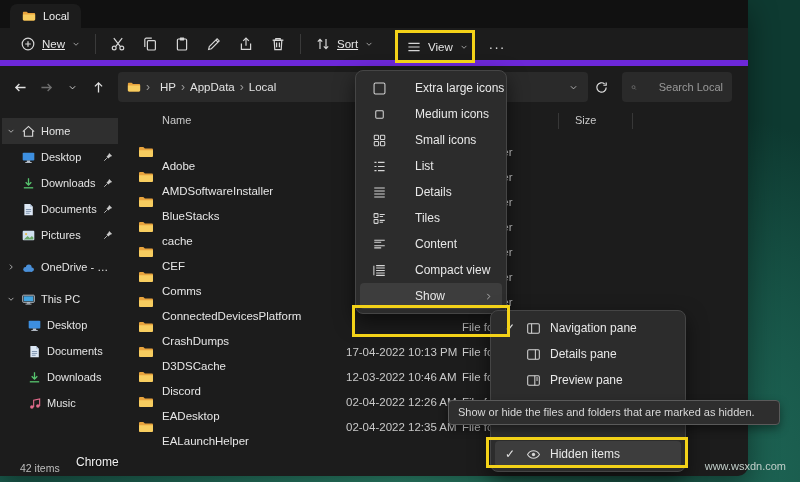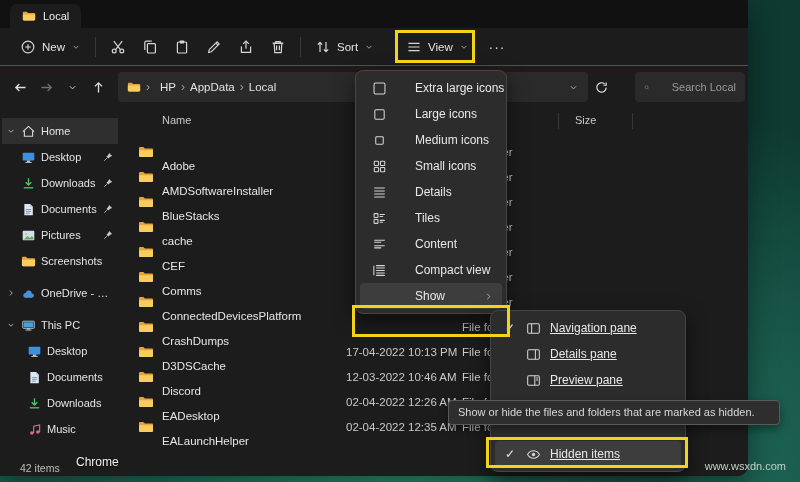--- a/index.html
+++ b/index.html
@@ -16,21 +16,21 @@
     background:#1c1c1c; border-radius:0 0 10px 0;
     box-shadow:0 10px 30px rgba(0,0,0,.45); overflow:hidden; z-index:1; }
 
   .titlebar { position:absolute; top:0; left:0; right:0; height:28px; background:#111;
     display:flex; align-items:center; padding-left:10px; }
   .tab { display:flex; align-items:center; gap:7px; height:24px; margin-top:4px; padding:0 12px;
     background:#1c1c1c; border-radius:7px 7px 0 0; font-size:11px; color:#eee; }
   .tab .ic { width:14px; height:14px; }
 
   .toolbar { position:absolute; top:28px; left:0; right:0; height:38px;
-    display:flex; align-items:center; padding-left:12px; border-bottom:1px solid #6d28d9; background:#1c1c1c; }
+    display:flex; align-items:center; padding-left:12px; border-bottom:6px solid #6d28d9; background:#1c1c1c;text-decoration:underline; }
   .tb-btn { display:flex; align-items:center; gap:6px; background:none; border:none; color:#e4e4e4;
     font-size:11.5px; height:30px; padding:0 8px; border-radius:4px; font-family:inherit; }
   .tb-btn .ic { width:16px; height:16px; color:#d6d6d6; }
   .tb-btn .chev { width:10px; height:10px; color:#b8b8b8; }
   .tb-ic { width:32px; height:30px; display:flex; align-items:center; justify-content:center;
     background:none; border:none; color:#d6d6d6; border-radius:4px; }
   .tb-ic .ic { width:16px; height:16px; }
   .tb-sep { width:1px; height:20px; background:#3a3a3a; margin:0 6px; }
   .tb-btn.view { position:absolute; left:398px; top:4px; }
   .tb-more { position:absolute; left:482px; top:4px; width:30px; height:30px; background:none; border:none;
@@ -42,21 +42,21 @@
     display:flex; align-items:center; justify-content:center; border-radius:4px; }
   .nav-btn .ic { width:15px; height:15px; }
   .nav-btn.small .ic { width:11px; height:11px; }
   .nav-btn.dis { color:#6f6f6f; }
   .address-box { margin-left:6px; width:470px; height:30px; background:#2a2a2a; border-radius:4px;
     display:flex; align-items:center; padding:0 9px; gap:5px; font-size:11.5px; }
   .address-box .ab-folder { width:14px; height:14px; }
   .crumb { padding:0 5px; color:#e2e2e2; }
   .crumb-sep { color:#9a9a9a; font-size:12px; }
   .ab-chev { margin-left:auto; width:11px; height:11px; color:#bdbdbd; }
-  .search-box { margin-left:auto; margin-right:3px; width:110px; height:30px; background:#2a2a2a;
+  .search-box { margin-left:auto; margin-right:16px; width:110px; height:30px; background:#2a2a2a;
     border-radius:4px; display:flex; align-items:center; padding:0 9px; gap:22px; }
   .search-box .ic { width:13px; height:13px; color:#9a9a9a; }
   .search-ph { font-size:11px; color:#9a9a9a; white-space:nowrap; }
 
   
   .sidebar { position:absolute; top:108px; left:0; width:120px; bottom:16px; padding-top:10px; overflow:hidden; }
   .sb-item { height:26px; display:flex; align-items:center; gap:5px; padding:0 4px; margin:0 2px;
     border-radius:0; font-size:11px; color:#e4e4e4; }
   .sb-item.gap { margin-top:6px; }
   .sb-item.sel { background:#2f2f2f; }
@@ -92,21 +92,21 @@
     margin:0 4px; border-radius:4px; font-size:12px; color:#e8e8e8; }
   .menu-item.hot { background:#3d3d3d; }
   .mi-ic { width:15px; height:15px; color:#d6d6d6; flex:none; }
   .mi-label { flex:1; white-space:nowrap; }
   .mi-sub { width:11px; height:11px; color:#bbb; flex:none; }
   .sub-item { height:26px; display:flex; align-items:center; gap:9px; padding:0 10px;
     margin:0 4px; border-radius:4px; font-size:12px; color:#e8e8e8; }
   .sub-item.hot { background:#3d3d3d; }
   .si-check { width:12px; font-size:12px; color:#e0e0e0; flex:none; }
   .si-ic { width:15px; height:15px; color:#d6d6d6; flex:none; }
-  .si-label { white-space:nowrap;text-decoration:underline; }
+  .si-label { white-space:nowrap; }
   .sm-spacer { height:22px; }
 
   .tooltip { position:absolute; left:448px; top:400px; width:332px; background:#2e2e2e;
     border:1px solid #5a5a5a; border-radius:4px; padding:5px 9px; font-size:11px; color:#d8d8d8;
     line-height:13px; box-shadow:0 4px 10px rgba(0,0,0,.4); z-index:40; }
 
   .yframe { position:absolute; border:3px solid #f3d218; z-index:50; pointer-events:none; }
   #yf-view   { left:395px; top:30px;  width:80px;  height:33px; }
   #yf-show   { left:352px; top:305px; width:158px; height:32px; }
   #yf-hidden { left:486px; top:437px; width:202px; height:31px; }
@@ -487,30 +487,20 @@
           <use href="#i-chev-d"></use>
         </svg>
     <svg class="ic sb-ic">
           <use href="#i-pic"></use>
         </svg>
     <span class="sb-label">Pictures</span>
     <svg class="ic sb-pin">
           <use href="#i-pin"></use>
         </svg>
   </div>
-      <div class="sb-item">
-    <svg class="ic sb-chev" style="visibility: hidden;">
-          <use href="#i-chev-d"></use>
-        </svg>
-    <svg class="ic sb-ic">
-          <use href="#i-folder"></use>
-        </svg>
-    <span class="sb-label">Screenshots</span>
-
-  </div>
       <div class="sb-item gap">
     <svg class="ic sb-chev">
           <use href="#i-chev-r"></use>
         </svg>
     <svg class="ic sb-ic">
           <use href="#i-cloud"></use>
         </svg>
     <span class="sb-label">OneDrive - Perso</span>
 
   </div>
@@ -682,41 +672,41 @@
     <svg class="ic mi-ic">
         <use href="#i-xl"></use>
       </svg>
     <span class="mi-label">Extra large icons</span>
     <svg class="ic mi-sub" style="visibility: hidden;">
         <use href="#i-chev-r"></use>
       </svg>
   </div>
     <div class="menu-item">
     <svg class="ic mi-ic">
-        <use href="#i-lg"></use>
-      </svg>
-    <span class="mi-label">Large icons</span>
-    <svg class="ic mi-sub" style="visibility: hidden;">
-        <use href="#i-chev-r"></use>
-      </svg>
-  </div>
-    <div class="menu-item">
-    <svg class="ic mi-ic">
         <use href="#i-md"></use>
       </svg>
     <span class="mi-label">Medium icons</span>
     <svg class="ic mi-sub" style="visibility: hidden;">
         <use href="#i-chev-r"></use>
       </svg>
   </div>
     <div class="menu-item">
     <svg class="ic mi-ic">
         <use href="#i-sm"></use>
       </svg>
     <span class="mi-label">Small icons</span>
+    <svg class="ic mi-sub" style="visibility: hidden;">
+        <use href="#i-chev-r"></use>
+      </svg>
+  </div>
+    <div class="menu-item">
+    <svg class="ic mi-ic">
+        <use href="#i-list"></use>
+      </svg>
+    <span class="mi-label">List</span>
     <svg class="ic mi-sub" style="visibility: hidden;">
         <use href="#i-chev-r"></use>
       </svg>
   </div>
     <div class="menu-item">
     <svg class="ic mi-ic">
         <use href="#i-details"></use>
       </svg>
     <span class="mi-label">Details</span>
     <svg class="ic mi-sub" style="visibility: hidden;">

